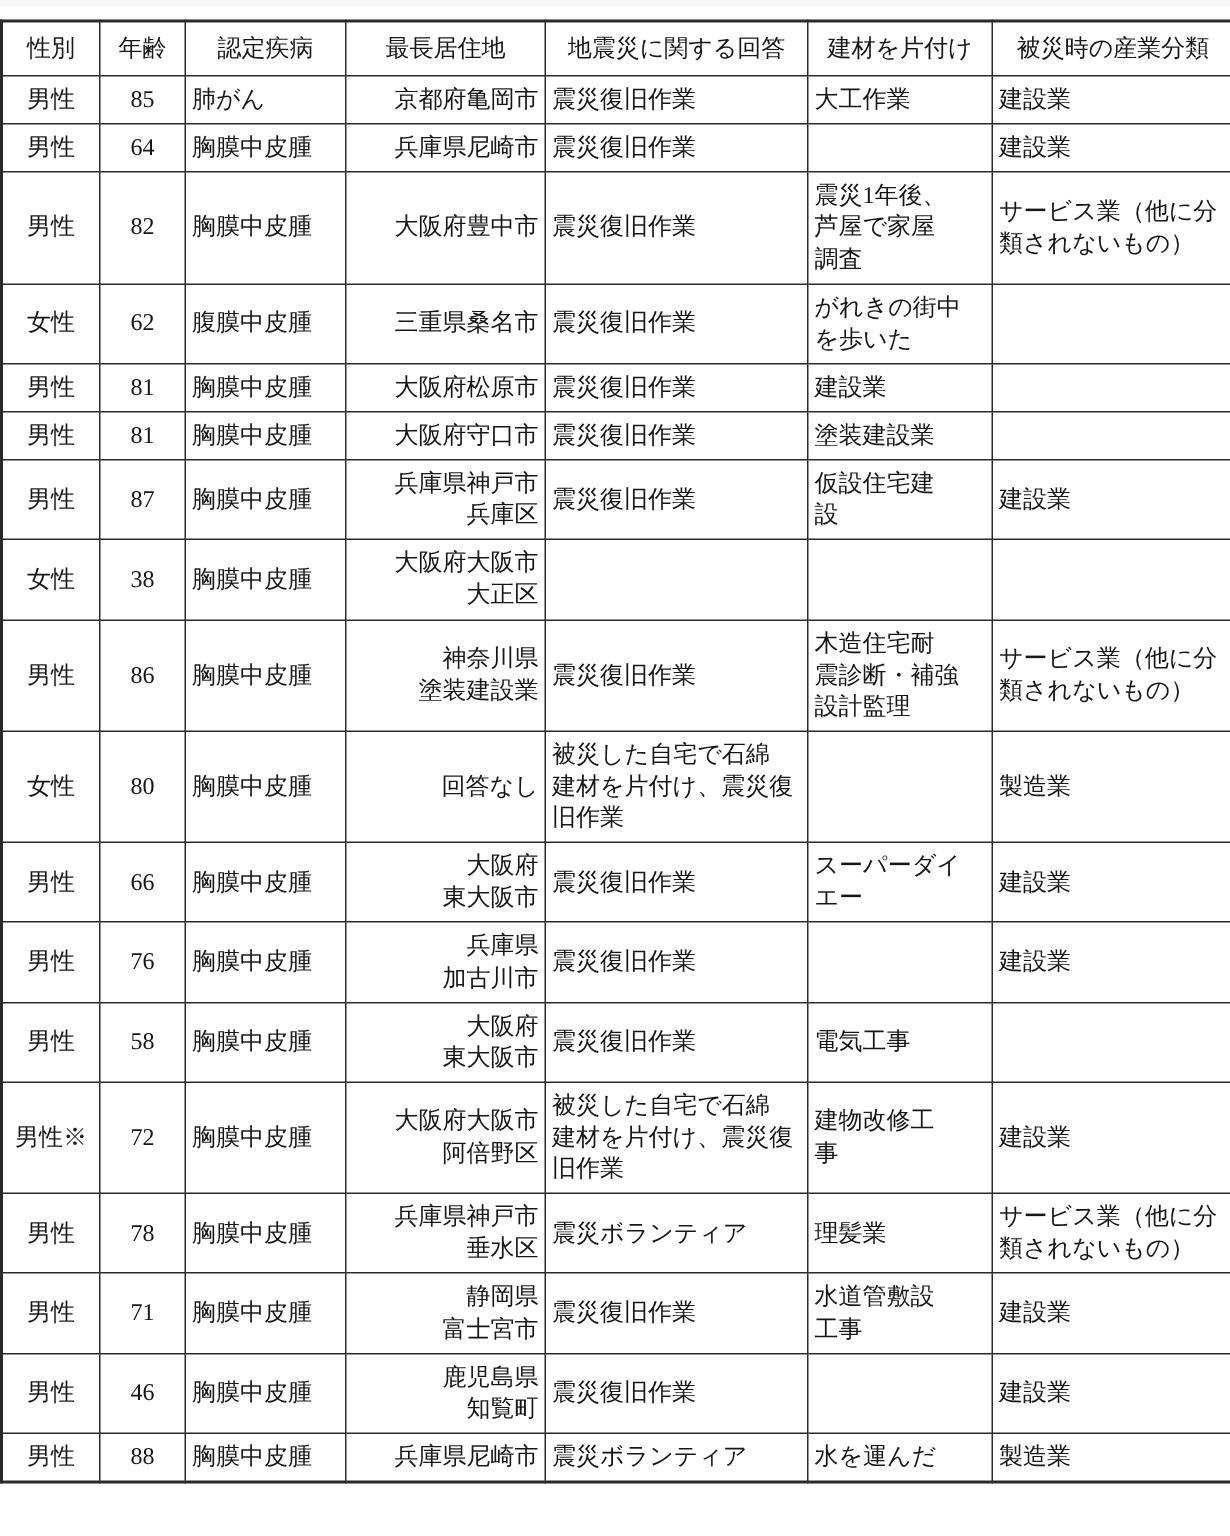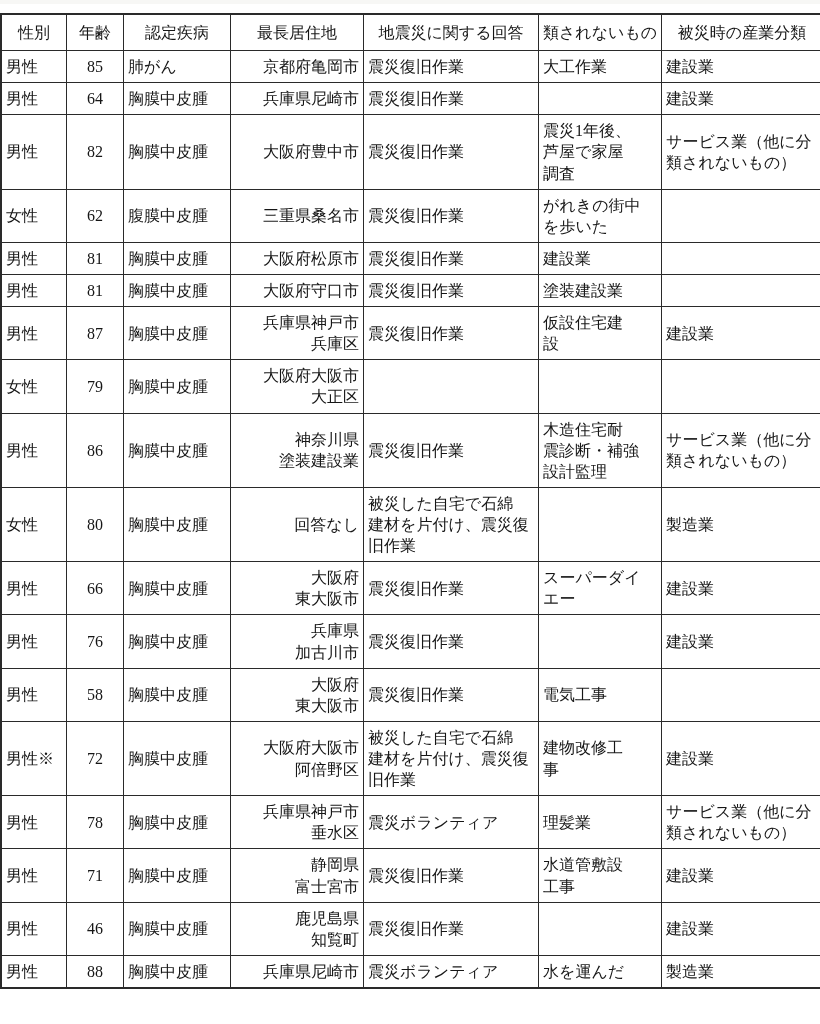--- a/index.html
+++ b/index.html
@@ -36,21 +36,21 @@
     word-break: normal;
     overflow: hidden;
     font-weight: normal;
   }
   table.victims th {
     text-align: center;
     white-space: nowrap;
     padding: 7px 2px;
   }
   
-  .col0 { width: 60px;  text-align: left; }
+  .col0 { width: 60px;  text-align: center; }
   .col1 { width: 52px;  text-align: center; }
   .col2 { width: 102px; text-align: left; }
   .col3 { width: 128px; text-align: right; padding-left: 7px; }
   .col4 { width: 170px; text-align: left; padding-left: 7px; }
   .col5 { width: 118px; text-align: left; padding-left: 7px; }
   .col6 { width: 156px; text-align: left; padding-left: 7px; }
   td.col3, td.col4, td.col5, td.col6 { padding-left: 7px; padding-right: 3px; }
   .footnote {
     margin: 9px 3px 0 3px;
     font-size: 15px;
@@ -66,21 +66,21 @@
 <div class="page">
 
   <table class="victims">
     <thead>
       <tr>
         <th class="col0">性別</th>
         <th class="col1">年齢</th>
         <th class="col2">認定疾病</th>
         <th class="col3">最長居住地</th>
         <th class="col4">地震災に関する回答</th>
-        <th class="col5">類されないもの</th>
+        <th class="col5">建材を片付け</th>
         <th class="col6">被災時の産業分類</th>
       </tr>
     </thead>
     <tbody id="table-body">
 
     <tr>
           <td class="col0">男性</td>
           <td class="col1">85</td>
           <td class="col2">肺がん</td>
           <td class="col3">京都府亀岡市</td>
@@ -143,21 +143,21 @@
           <td class="col2">胸膜中皮腫</td>
           <td class="col3">兵庫県神戸市
 兵庫区</td>
           <td class="col4">震災復旧作業</td>
           <td class="col5">仮設住宅建
 設</td>
           <td class="col6">建設業</td>
         </tr>
         <tr>
           <td class="col0">女性</td>
-          <td class="col1">79</td>
+          <td class="col1">38</td>
           <td class="col2">胸膜中皮腫</td>
           <td class="col3">大阪府大阪市
 大正区</td>
           <td class="col4"></td>
           <td class="col5"></td>
           <td class="col6"></td>
         </tr>
         <tr>
           <td class="col0">男性</td>
           <td class="col1">86</td>

